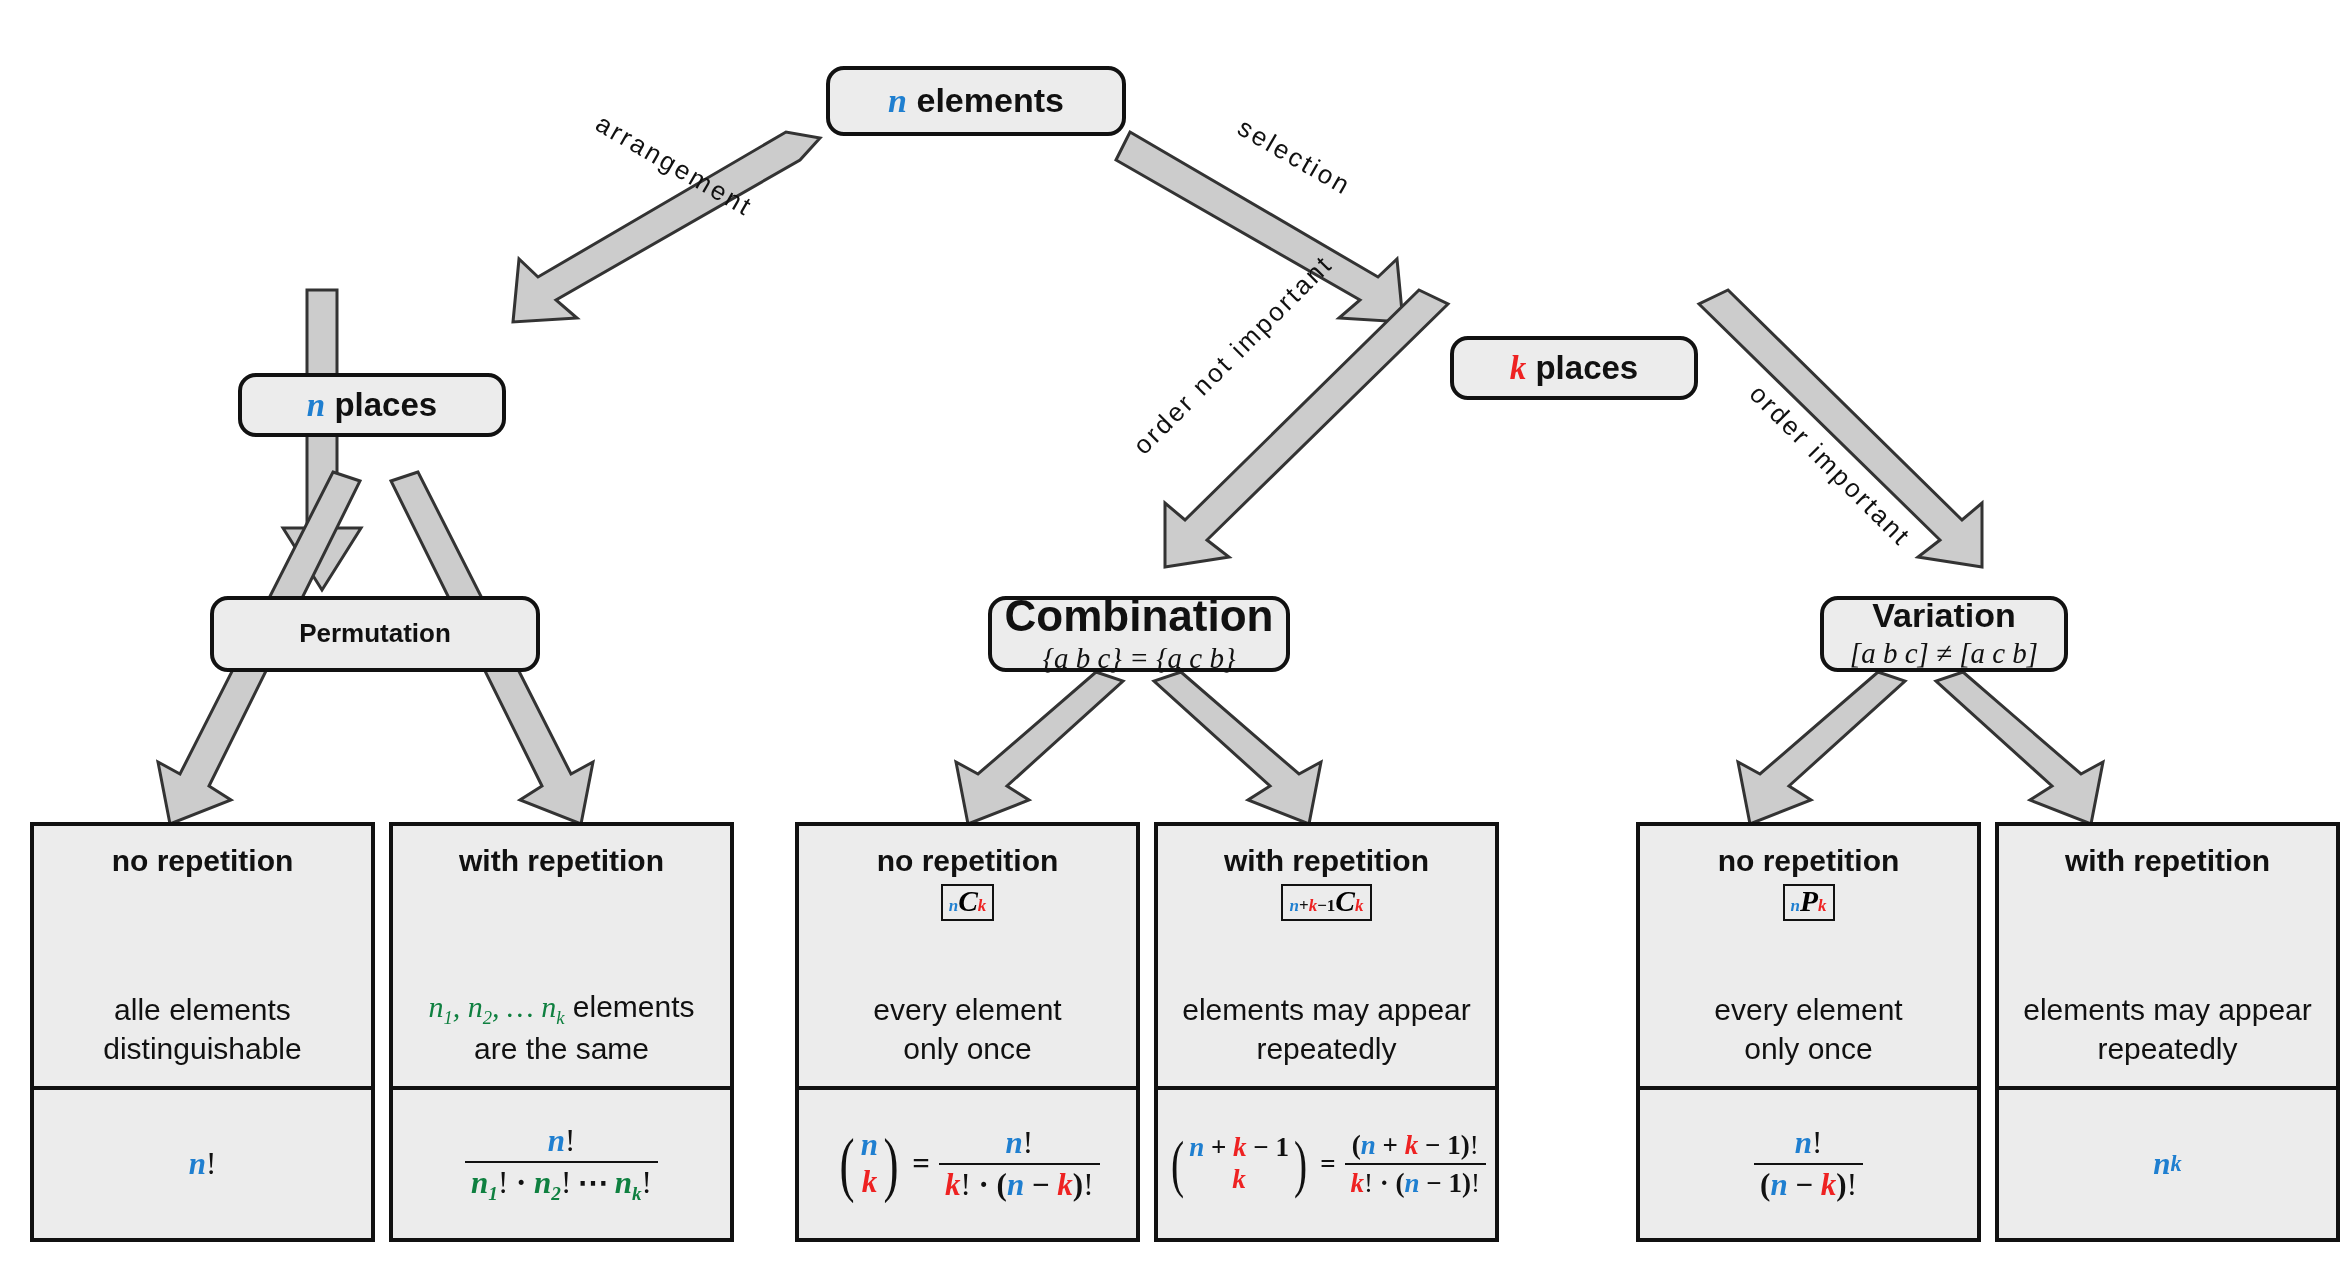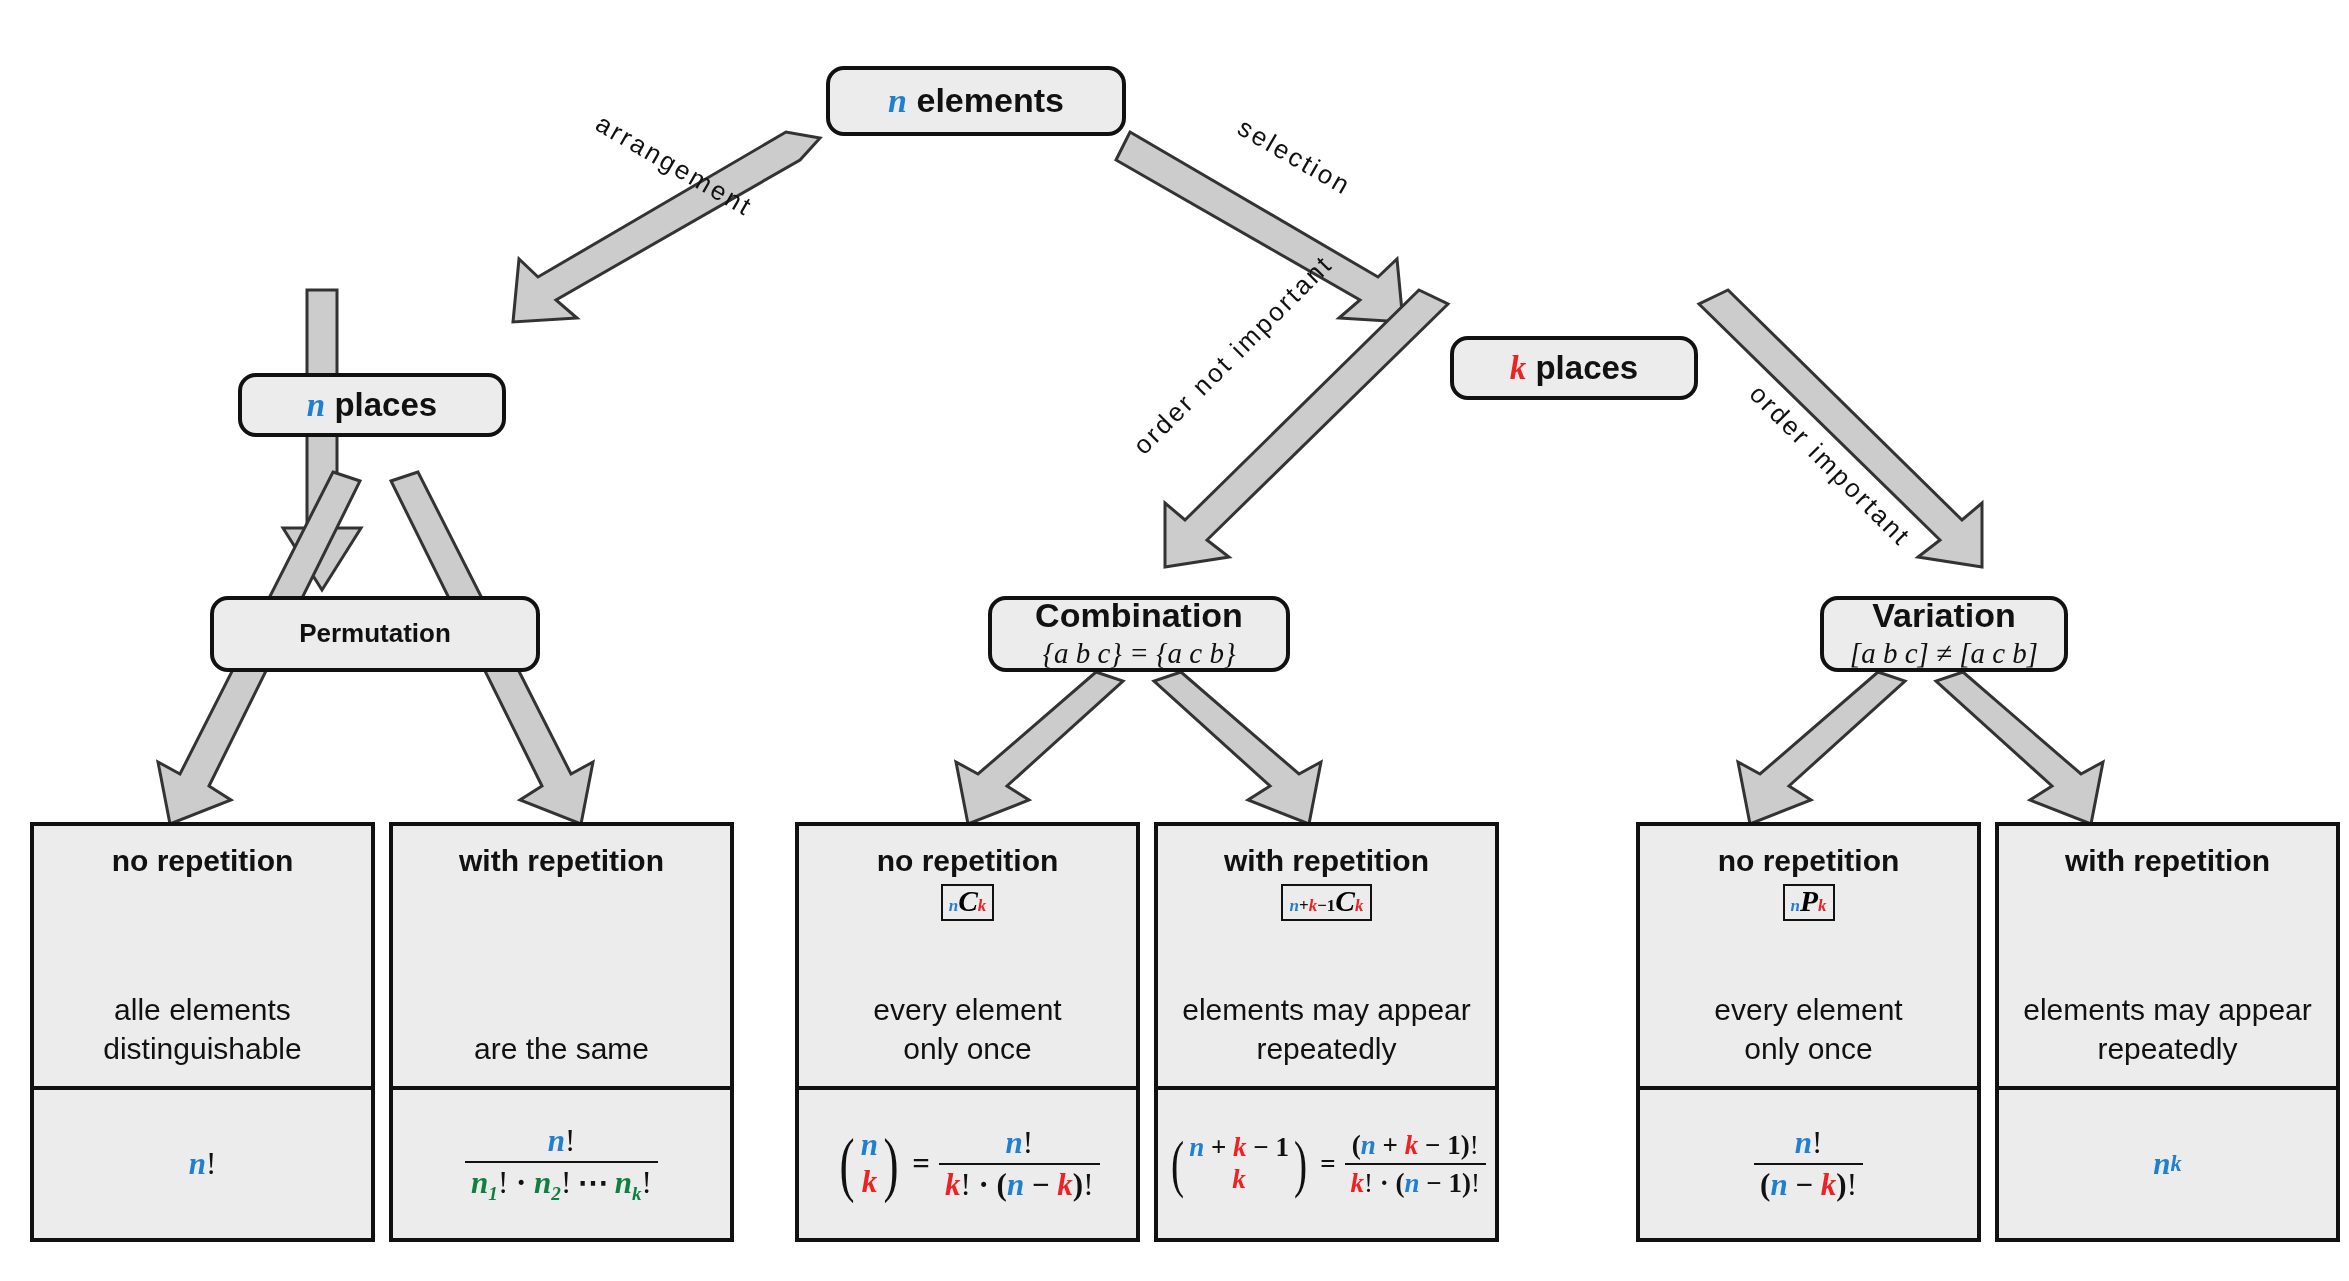--- a/index.html
+++ b/index.html
@@ -232,21 +232,21 @@
     <div class="node-title" style="font-size:33px;">
       <span class="mi mn-red">k</span><span>&nbsp;</span><span>places</span>
     </div>
   </div>
 
   <div class="node" style="left:210px; top:596px; width:330px; height:76px;">
     <div class="node-title" style="font-size:26px;">Permutation</div>
   </div>
 
   <div class="node" style="left:988px; top:596px; width:302px; height:76px;">
-    <div class="node-title" style="font-size:34px;">Combination</div>
+    <div class="node-title" style="font-size:44px;">Combination</div>
     <div class="node-sub">{a b c} = {a c b}</div>
   </div>
 
   <div class="node" style="left:1820px; top:596px; width:248px; height:76px;">
     <div class="node-title" style="font-size:34px;">Variation</div>
     <div class="node-sub">[a b c] ≠ [a c b]</div>
   </div>
 
   <div class="leaf" style="left:30px; top:822px; width:345px; height:420px;">
     <div class="leaf-top">
@@ -259,20 +259,23 @@
     <div class="leaf-formula">
       <span class="mi mn-blue">n</span>
         <span class="bang">!</span>
     </div>
   </div>
 
   <div class="leaf" style="left:389px; top:822px; width:345px; height:420px;">
     <div class="leaf-top">
       <div class="leaf-head">with repetition</div>
       <div class="leaf-desc">
+        <div>
+          <span class="mi gdark" style="font-weight:normal;">n<sub class="sm">1</sub>, n<sub class="sm">2</sub>, … n<sub class="sm">k</sub></span><span>&nbsp;elements</span>
+        </div>
         <div>are the same</div>
       </div>
     </div>
     <div class="leaf-formula">
       <span class="frac">
         <span class="num"><span class="mi mn-blue">n</span><span class="bang">!</span></span>
         <span class="den">
           <span class="mi gdark">n<sub class="sm">1</sub></span><span class="bang">!</span><span class="op">&nbsp;·&nbsp;</span><span class="mi gdark">n<sub class="sm">2</sub></span><span class="bang">!</span><span class="op"> ⋯ </span><span class="mi gdark">n<sub class="sm">k</sub></span><span class="bang">!</span>
         </span>
       </span>

